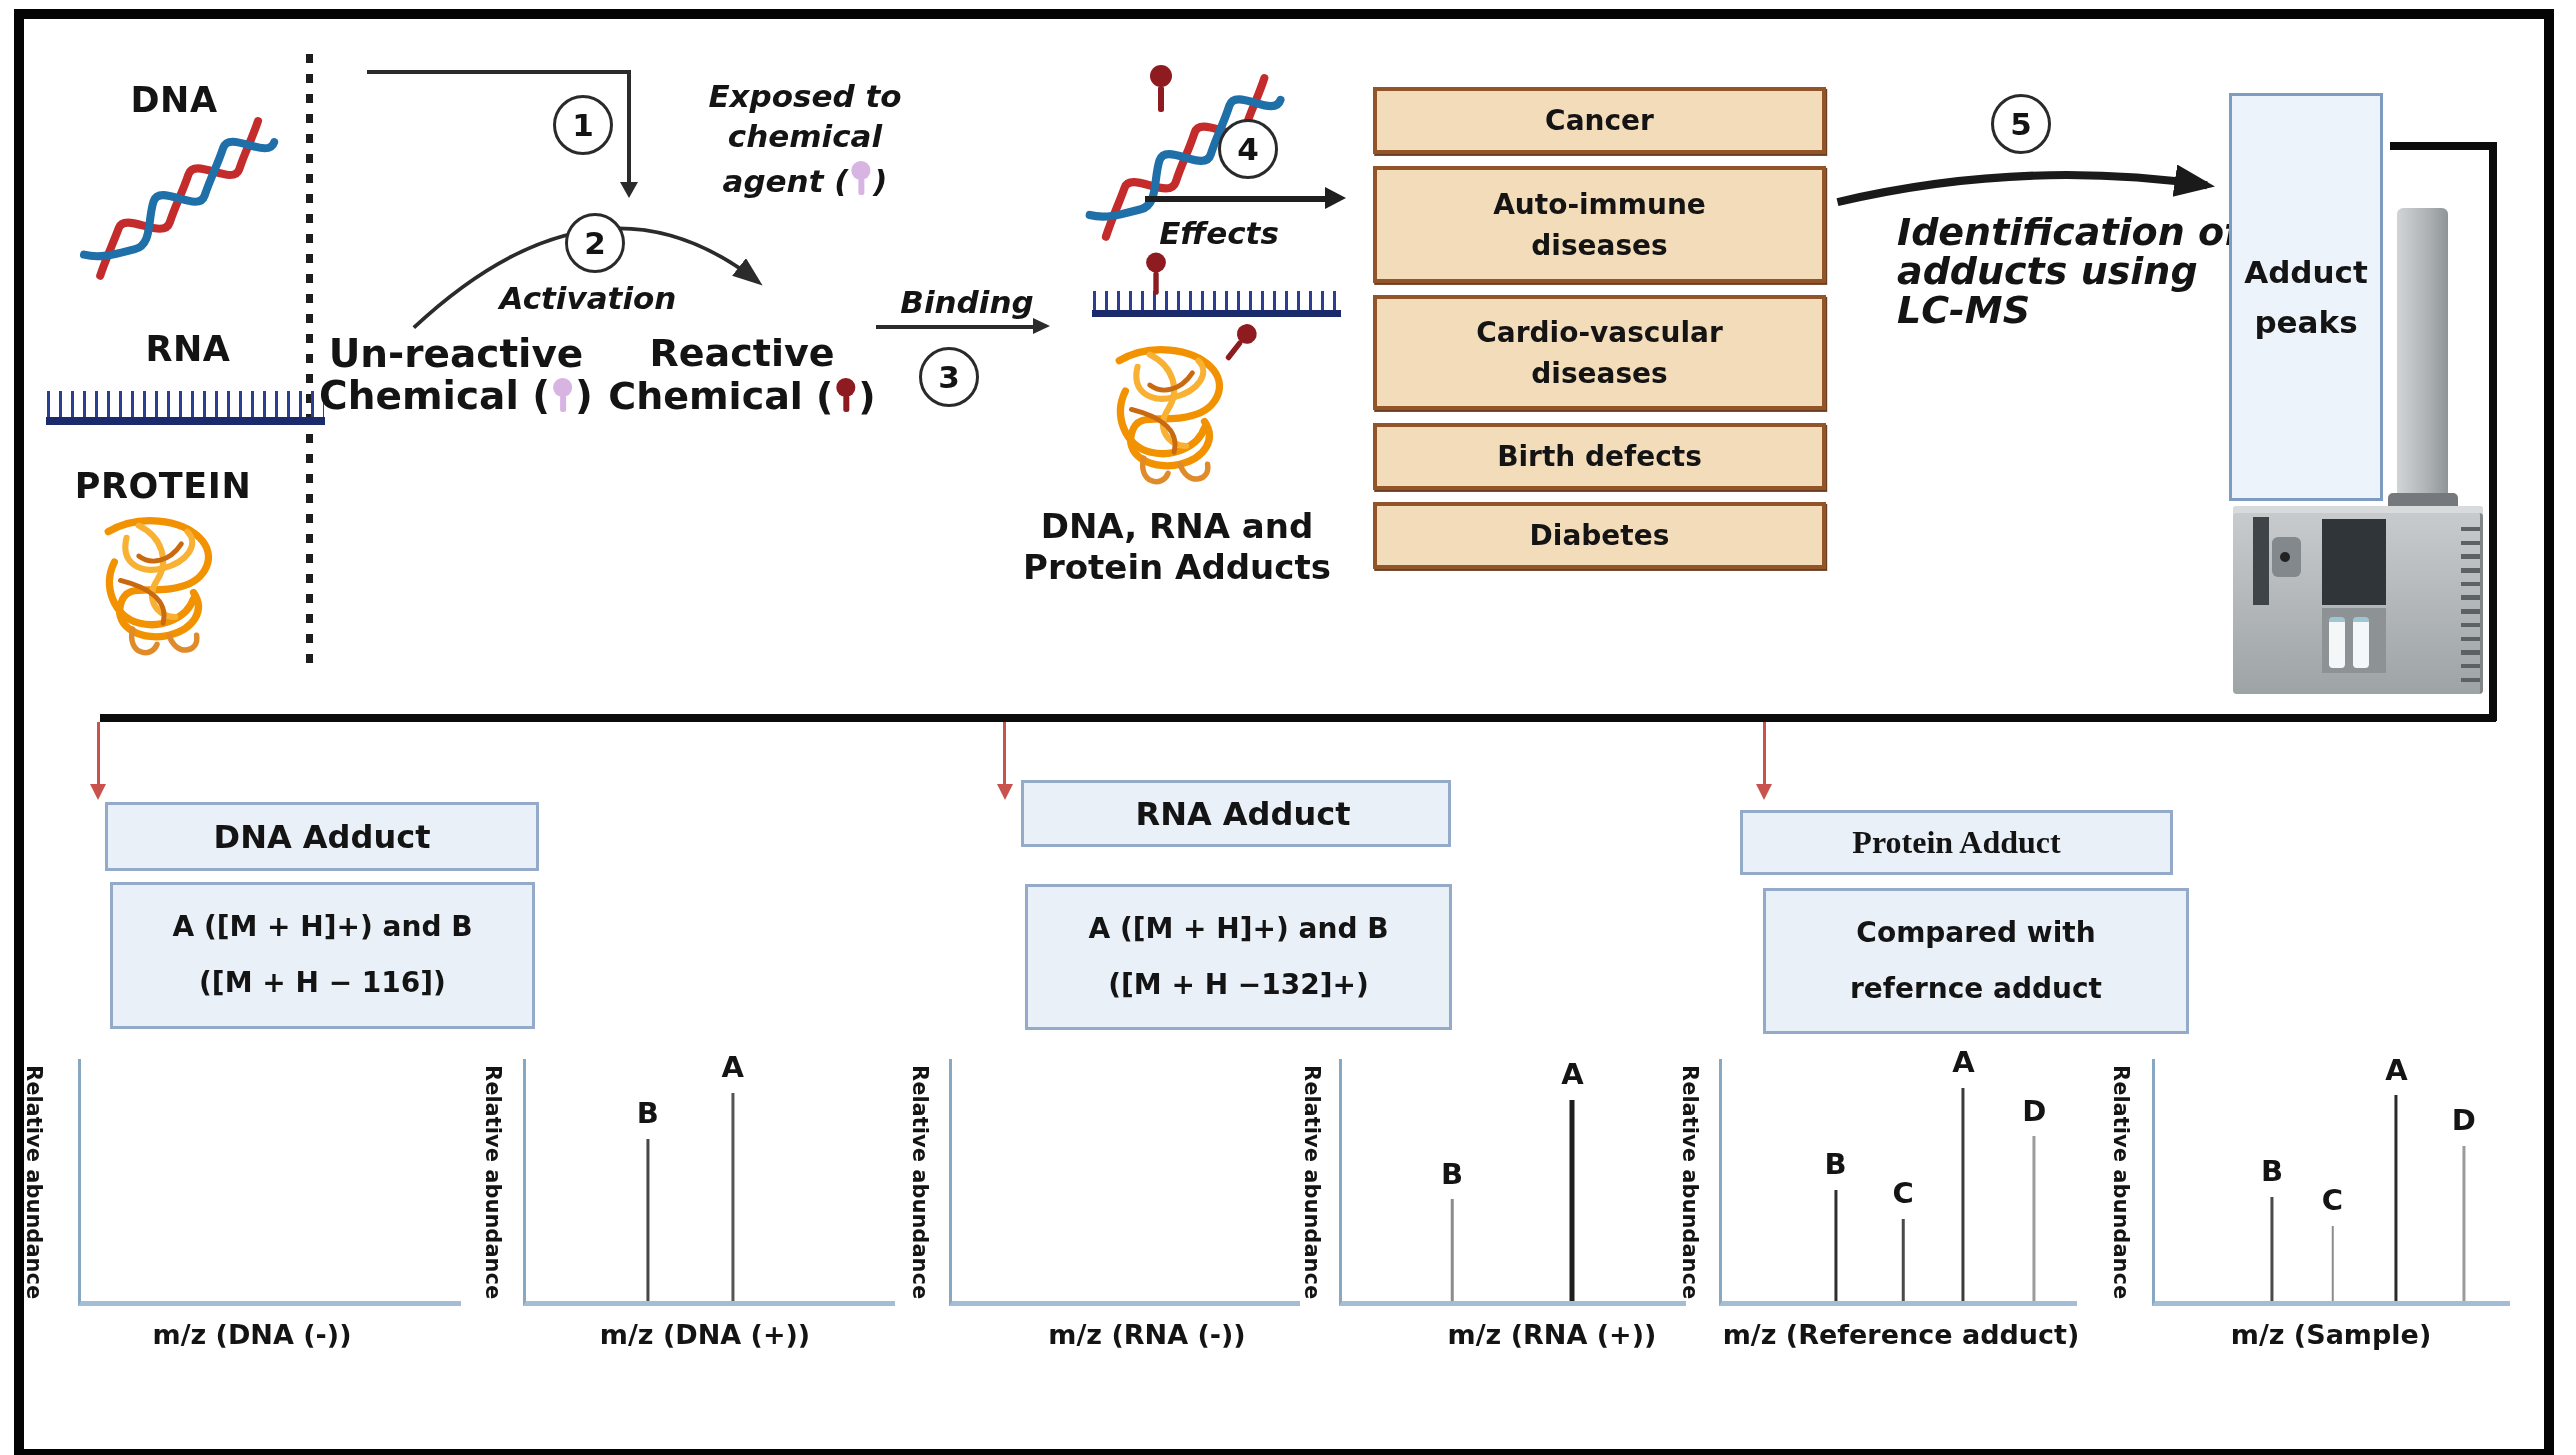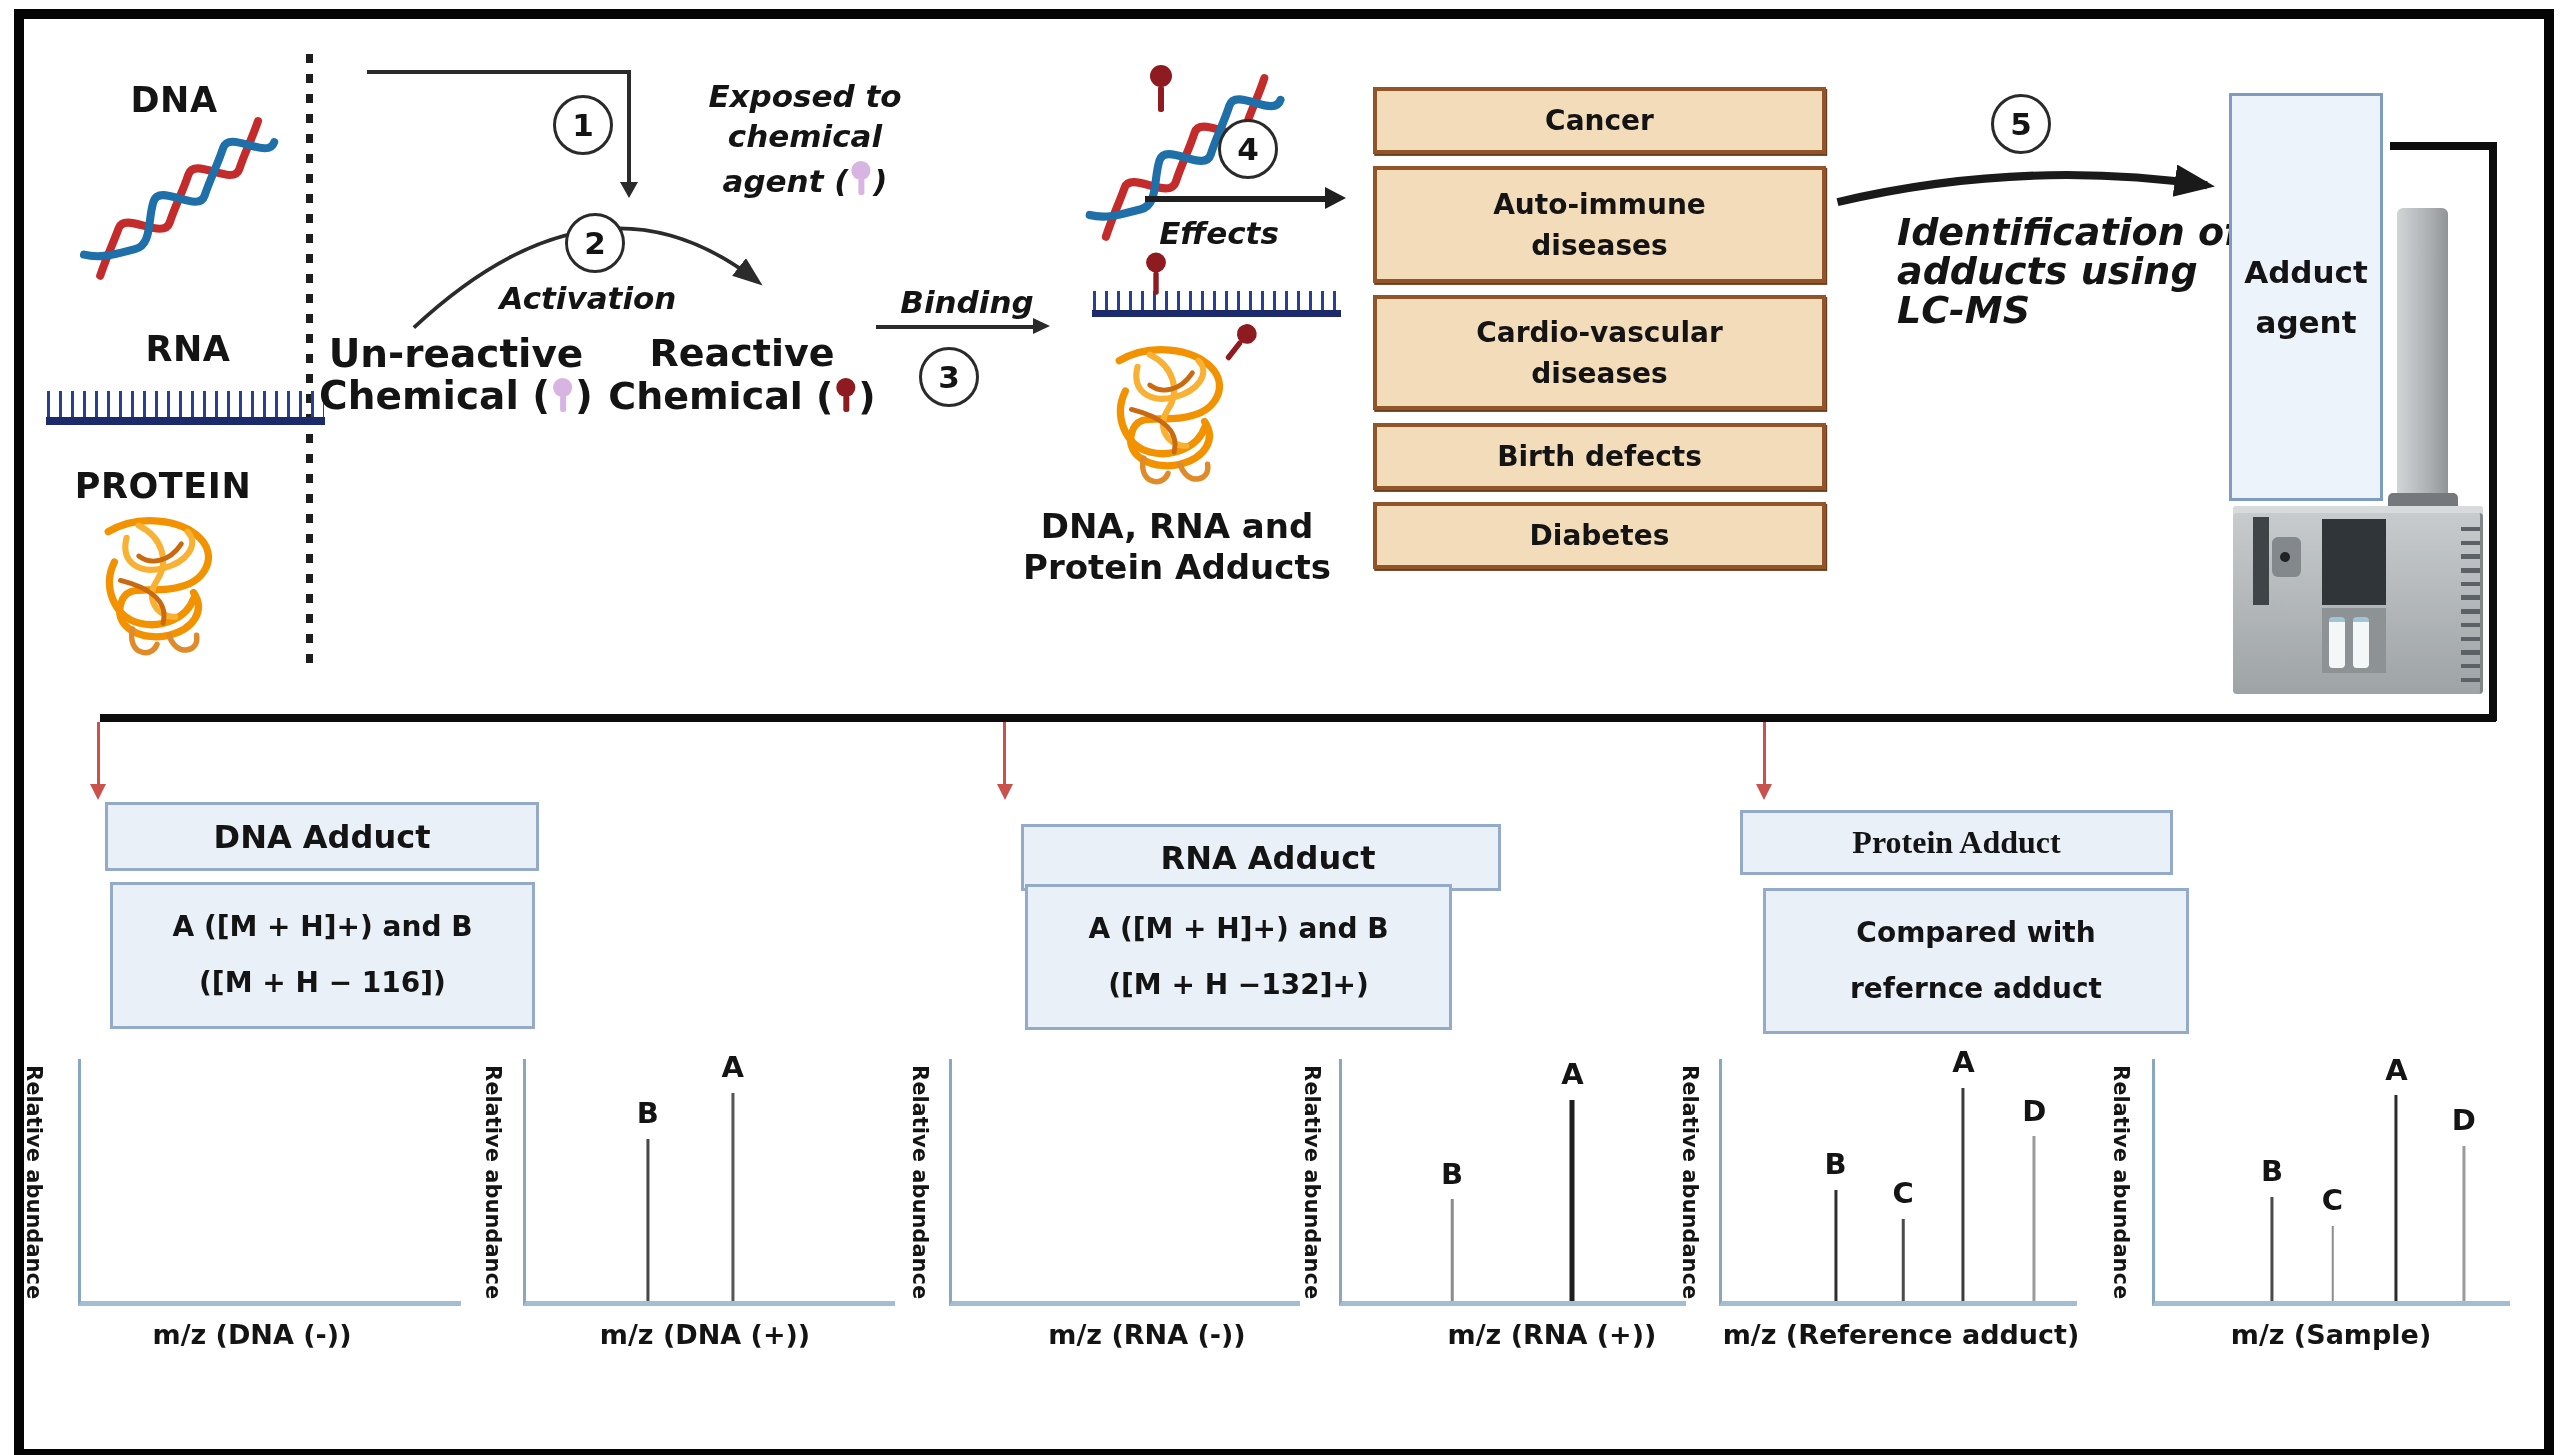--- a/index.html
+++ b/index.html
@@ -173,21 +173,21 @@
           <path d="M0,0 L5,2 L0,4 Z" fill="#1a1a1a"></path>
         </marker>
       </defs>
     <path d="M 12 72 Q 310 2 605 45" fill="none" stroke="#1a1a1a" stroke-width="13" marker-end="url(#ah5)"></path>
   </svg>
   <div class="abs i b preline" style="left:1897px;top:213px;font-size:38px;line-height:39px;">Identification of
 adducts using
 LC-MS</div>
 
   <div class="peaks-panel">Adduct
-agent</div>
+peaks</div>
 
   <div class="abs" style="left:2397px;top:208px;width:51px;height:293px;border-radius:6.2px 6.2px 2.5px 2.5px;background:linear-gradient(90deg,#d2d5d6 0%,#aeb2b5 60%,#8f9497 100%);"></div>
   <div class="abs" style="left:2388px;top:493px;width:70px;height:27px;border-radius:5px;background:#75797d;"></div>
   <div class="abs" style="left:2233px;top:506px;width:250px;height:12.5px;background:#d8dbdc;border-radius:2.5px;"></div>
   <div class="abs inst" style="left:2233px;top:513px;width:250px;height:181px;border-radius:3.7px;border-right:3.7px solid #808588;box-sizing:border-box;"></div>
   <div class="abs" style="left:2322px;top:519px;width:64px;height:86px;background:#30353a;"></div>
   <div class="abs" style="left:2322px;top:608px;width:64px;height:65px;background:#8d9294;"></div>
   <div class="abs" style="left:2329px;top:617px;width:16px;height:51px;background:#f4f7f8;border-top:5px solid #9fc4d4;border-radius:3.7px;box-sizing:border-box;"></div>
   <div class="abs" style="left:2353px;top:617px;width:16px;height:51px;background:#f4f7f8;border-top:5px solid #9fc4d4;border-radius:3.7px;box-sizing:border-box;"></div>
   <div class="abs" style="left:2253px;top:517px;width:16px;height:88px;background:#3f4449;"></div>
@@ -203,21 +203,21 @@
   <div class="red-head" style="left:90px;top:784px;"></div>
   <div class="red-stem" style="left:1003px;top:722px;"></div>
   <div class="red-head" style="left:997px;top:784px;"></div>
   <div class="red-stem" style="left:1763px;top:722px;"></div>
   <div class="red-head" style="left:1756px;top:784px;"></div>
 
   <div class="bluebox adduct-title" style="left:92px;top:802px;width:434px;height:69px;">DNA Adduct</div>
   <div class="bluebox adduct-formula preline" style="left:97px;top:882px;width:425px;height:147px;">A ([M + H]+) and B
 ([M + H − 116])</div>
 
-  <div class="bluebox adduct-title" style="left:1008px;top:824px;width:480px;height:67px;padding-left:14px;">RNA Adduct</div>
+  <div class="bluebox adduct-title" style="left:1008px;top:780px;width:430px;height:67px;padding-left:14px;">RNA Adduct</div>
   <div class="bluebox adduct-formula preline" style="left:1012px;top:884px;width:427px;height:146px;">A ([M + H]+) and B
 ([M + H −132]+)</div>
 
   <div class="bluebox adduct-title" style="left:1727px;top:810px;width:433px;height:65px;font-family:Liberation Serif, serif;">Protein Adduct</div>
   <div class="bluebox adduct-formula preline" style="left:1750px;top:888px;width:426px;height:146px;">Compared with
 refernce adduct</div>
 
   <div class="ylab" style="left:22.4px;">Relative abundance</div>
   <div class="plot" style="left:78px;width:383px;"></div>
   <div class="xlab" style="left:252px;">m/z (DNA (-))</div>

